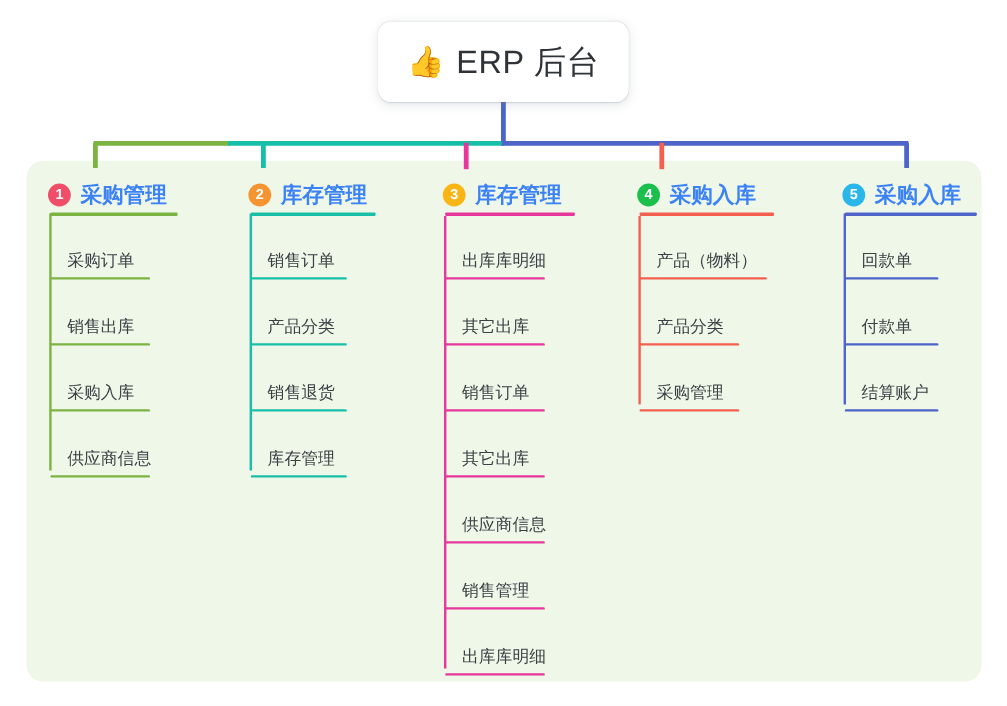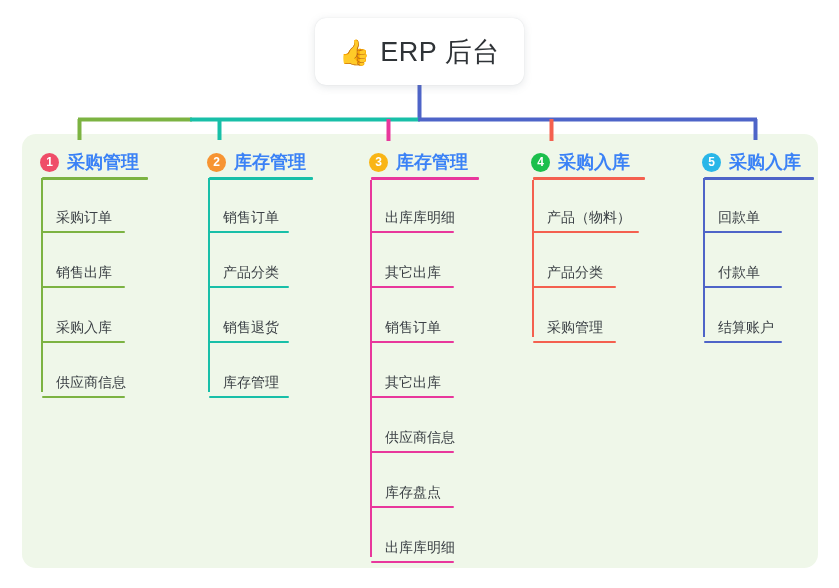--- a/index.html
+++ b/index.html
@@ -226,21 +226,21 @@
         </div>
         <div class="leaf" style="left: 371px; top: 374px;">
           <span class="leaf-label">其它出库</span>
           <div class="leaf-rule" style="top: 22px; width: 83px; background: rgb(232, 55, 156);"></div>
         </div>
         <div class="leaf" style="left: 371px; top: 429px;">
           <span class="leaf-label">供应商信息</span>
           <div class="leaf-rule" style="top: 22px; width: 83px; background: rgb(232, 55, 156);"></div>
         </div>
         <div class="leaf" style="left: 371px; top: 484px;">
-          <span class="leaf-label">库存盘点</span>
+          <span class="leaf-label">销售管理</span>
           <div class="leaf-rule" style="top: 22px; width: 83px; background: rgb(232, 55, 156);"></div>
         </div>
         <div class="leaf" style="left: 371px; top: 539px;">
           <span class="leaf-label">出库库明细</span>
           <div class="leaf-rule" style="top: 22px; width: 83px; background: rgb(232, 55, 156);"></div>
         </div>
       </div>
       <div class="column">
         <div class="col-head" style="left: 531px; top: 150px;">
           <span class="badge" style="background: rgb(27, 191, 76);">4</span>

